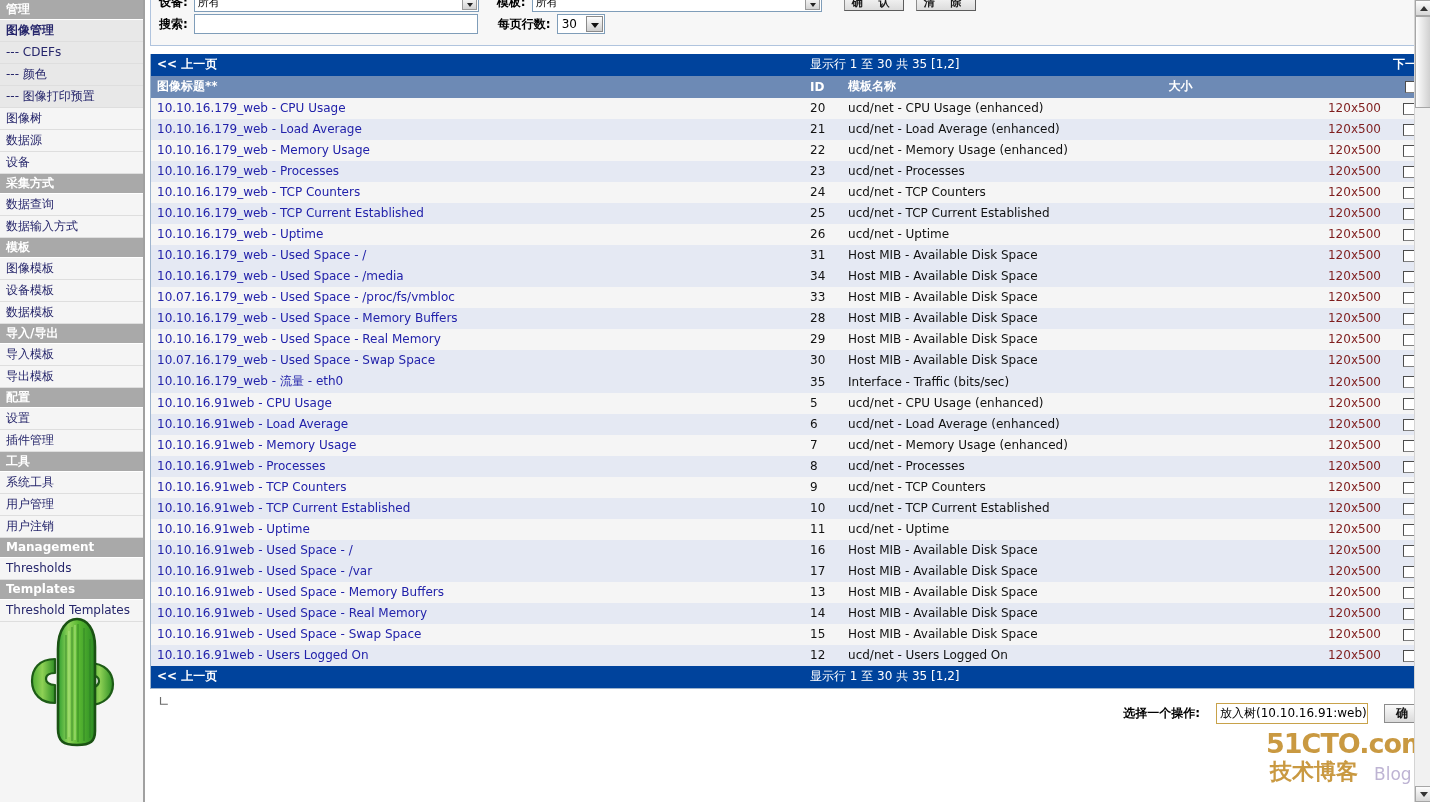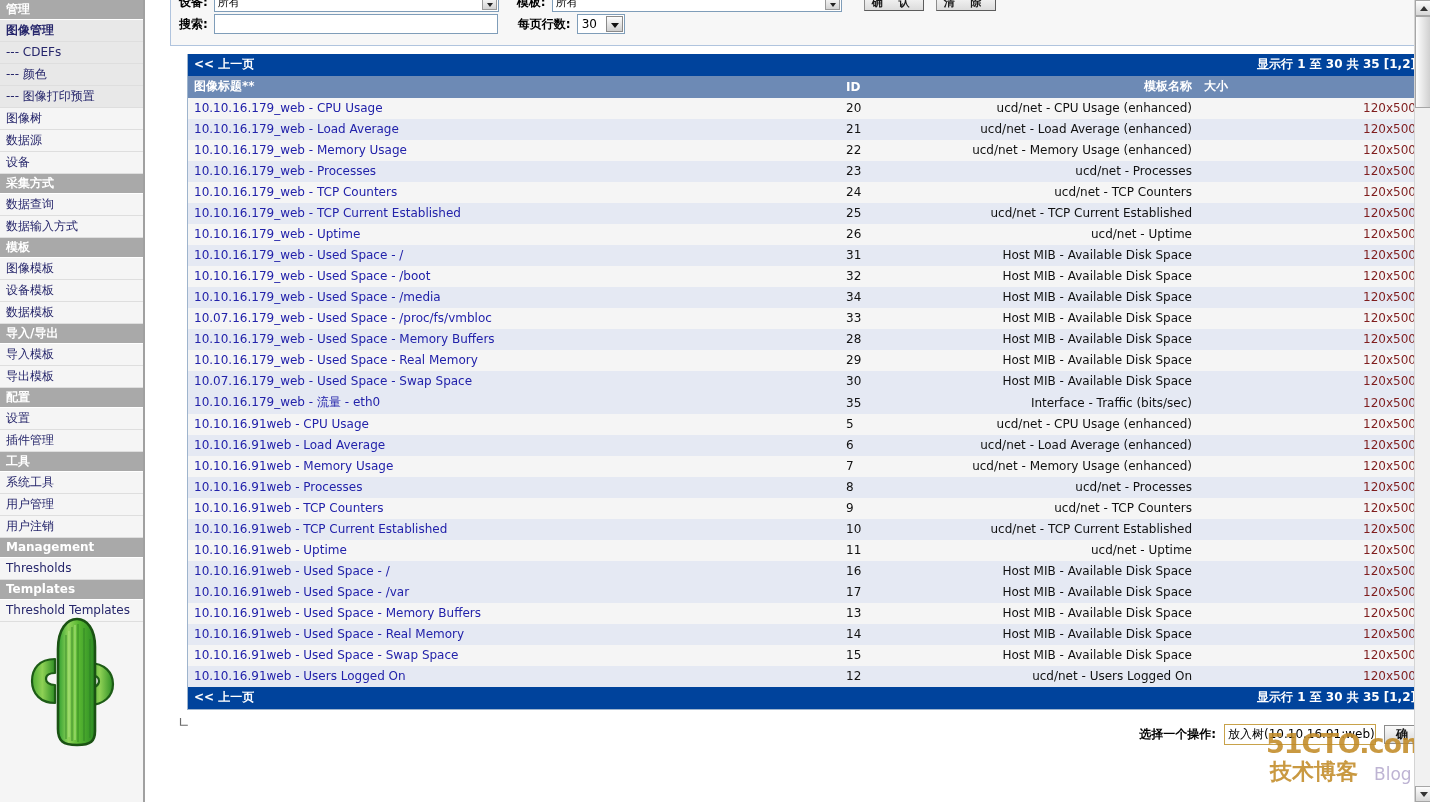--- a/index.html
+++ b/index.html
@@ -57,21 +57,20 @@
     display: flex; align-items: center; justify-content: center;
   }
 
   
   #main {
     flex: 1;
     height: 802px;
     position: relative;
     background: #ffffff;
     overflow: hidden;
-    padding-left: 20px;
   }
 
   
   #filter-panel {
     position: relative;
     margin: 0 8px 0 5px;
     border: 1px solid #b0c4de;
     border-top: none;
     background: #f7f7f7;
     height: 46px;
@@ -149,35 +148,35 @@
   }
   .sel-small .arrowbox::after {
     content: ""; position: absolute; left: 4px; top: 6px;
     border-left: 4px solid transparent;
     border-right: 4px solid transparent;
     border-top: 5px solid #111;
   }
 
   
   #table-wrap {
-    margin: 8px 8px 0 22px;
+    margin: 8px 8px 0 5px;
     border: 1px solid #9eb4cd;
     border-top: none;
   }
   table.data { border-collapse: collapse; width: 100%; table-layout: fixed; }
   tr.navbar td {
     background: #00439c;
     color: #ffffff;
     font-size: 12px;
     font-weight: bold;
     padding: 2px 6px 3px 6px;
     height: 18px;
   }
   tr.navbar .nav-left { text-align: left; }
-  tr.navbar .nav-mid { text-align: right; font-weight: bold; }
+  tr.navbar .nav-mid { text-align: left; font-weight: normal; }
   tr.navbar .nav-right { text-align: right; }
 
   tr.colhdr td {
     background: #6d8ab5;
     color: #ffffff;
     font-weight: bold;
     font-size: 12px;
     padding: 2px 6px 3px 6px;
     height: 19px;
     white-space: nowrap;
@@ -195,21 +194,21 @@
   }
   tr.odd td  { background: #f5f5f5; }
   tr.even td { background: #e5e9f3; }
   td.c-title a {
     color: #2222aa;
     font-weight: normal;
     text-decoration: none;
     font-size: 12px;
   }
   td.c-id  { color: #111; font-size: 12px; }
-  td.c-tpl { color: #111; font-size: 12px; text-align: right; }
+  td.c-tpl { color: #111; font-size: 12px; }
   td.c-size { color: #7f1d1d; font-size: 12px; text-align: right; }
   td.c-chk { text-align: right; padding-right: 4px; }
 
   input.cb {
     -webkit-appearance: none;
     appearance: none;
     width: 12px; height: 12px;
     border: 1px solid #808080;
     border-top-color: #4d4d4d;
     border-left-color: #4d4d4d;
@@ -235,21 +234,21 @@
   #arrow-glyph {
     position: absolute;
     left: 8px; top: 5px;
     color: #6b6b6b;
     font-size: 14px;
     line-height: 14px;
   }
   #action-row {
     position: absolute;
     right: 2px; top: 14px;
-    display: flex; align-items: center; gap: 8px;
+    display: flex; align-items: center; gap: 16px;
   }
   #action-row .alabel { font-weight: bold; font-size: 12px; color: #000; }
   .action-select {
     width: 152px; height: 21px;
     border: 1px solid #c8a24a;
     background: #ffffff;
     font-size: 12px;
     color: #000;
     padding: 1px 2px 0 3px;
     display: inline-flex; align-items: flex-start;
@@ -508,27 +507,20 @@
               <td class="c-size">120x500</td>
               <td class="c-chk"><input type="checkbox" class="cb" style=""></td>
             </tr>
             <tr class="row even">
               <td class="c-title"><a href="#">10.10.16.179_web - Used Space - /</a></td>
               <td class="c-id">31</td>
               <td class="c-tpl">Host MIB - Available Disk Space</td>
               <td class="c-size">120x500</td>
               <td class="c-chk"><input type="checkbox" class="cb" style=""></td>
             </tr>
-            <tr class="row odd">
-              <td class="c-title"><a href="#">10.10.16.179_web - Used Space - /boot</a></td>
-              <td class="c-id">32</td>
-              <td class="c-tpl">Host MIB - Available Disk Space</td>
-              <td class="c-size">120x500</td>
-              <td class="c-chk"><input type="checkbox" class="cb" style=""></td>
-            </tr>
             <tr class="row even">
               <td class="c-title"><a href="#">10.10.16.179_web - Used Space - /media</a></td>
               <td class="c-id">34</td>
               <td class="c-tpl">Host MIB - Available Disk Space</td>
               <td class="c-size">120x500</td>
               <td class="c-chk"><input type="checkbox" class="cb" style=""></td>
             </tr>
             <tr class="row odd">
               <td class="c-title"><a href="#">10.07.16.179_web - Used Space - /proc/fs/vmbloc</a></td>
               <td class="c-id">33</td>

